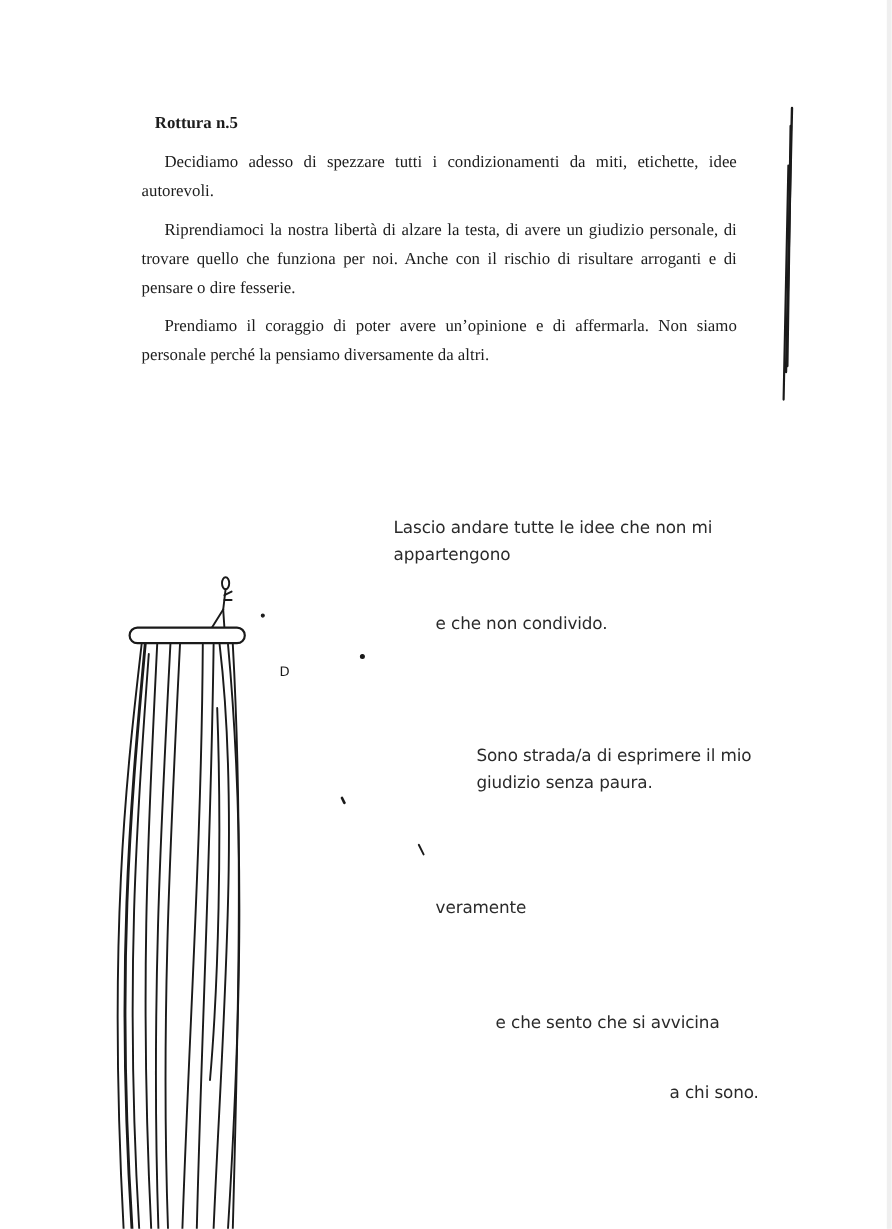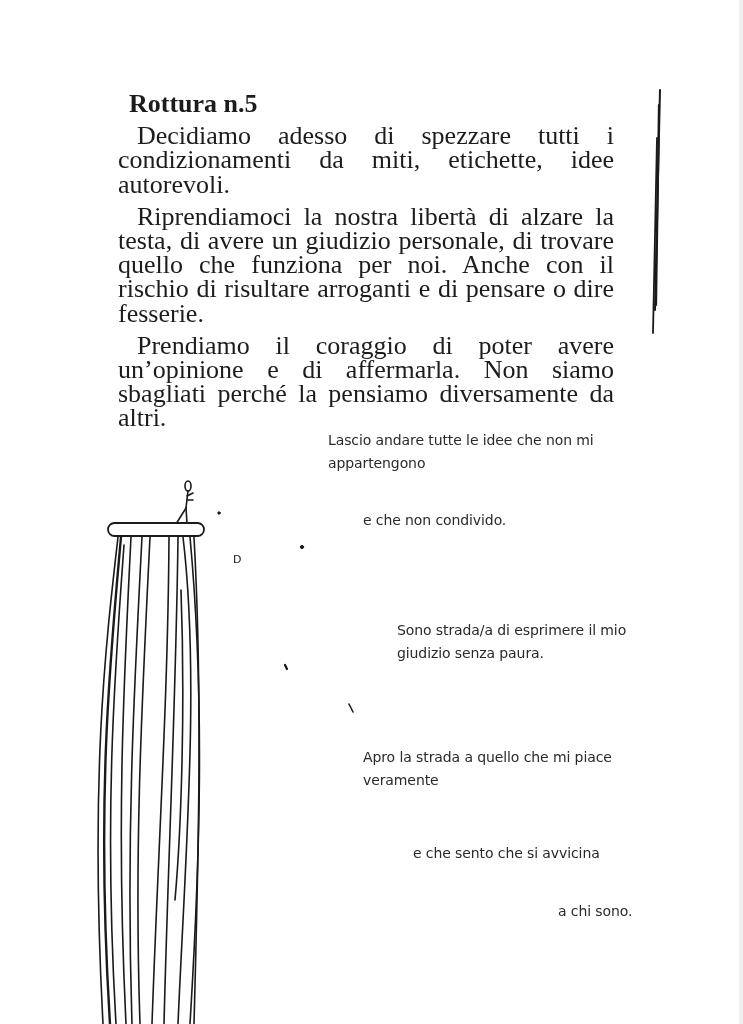--- a/index.html
+++ b/index.html
@@ -7,21 +7,21 @@
       width: 743px; height: 1024px; position: relative; overflow: hidden;
       background: #ffffff;
     }
     .page-edge {
       position: absolute; top: 0; right: 0; width: 4px; height: 1024px;
       background: #efefef;
     }
     .body-text {
       position: absolute; left: 110px; top: 92px; width: 512px;
       font-family: "Liberation Serif", "DejaVu Serif", serif;
-      font-size: 26px; line-height: 24.2px; color: #1c1c1c;
+      font-size: 14px; line-height: 24.2px; color: #1c1c1c;
       text-align: justify;
     }
     .body-text .heading { font-weight: bold; padding-left: 19px; }
     .body-text p { margin: 8px; text-indent: 19px; }
     .body-text .last { text-align-last: left; }
     .caption {
       position: absolute;
       font-family: "DejaVu Sans", "Liberation Sans", sans-serif;
       font-size: 14px; line-height: 23px; color: #2a2a2a;
       white-space: nowrap; letter-spacing: -0.1px;
@@ -30,21 +30,21 @@
   </style>
 </head>
 <body>
 
 <div class="page-edge"></div>
 
 <div class="body-text">
   <div class="heading">Rottura n.5</div>
   <p>Decidiamo adesso di spezzare tutti i condizionamenti da miti, etichette, idee autorevoli.</p>
   <p>Riprendiamoci la nostra libertà di alzare la testa, di avere un giudizio personale, di trovare quello che funziona per noi. Anche con il rischio di risultare arroganti e di pensare o dire fesserie.</p>
-  <p class="last">Prendiamo il coraggio di poter avere un’opinione e di affermarla. Non siamo sbagliati perché la pensiamo diversamente da altri.</p>
+  <p class="last">Prendiamo il coraggio di poter avere un’opinione e di affermarla. Non siamo personale perché la pensiamo diversamente da altri.</p>
 </div>
 
 <svg class="drawing" width="743" height="1024">
 
   <g stroke="#1a1a1a" fill="none" stroke-linecap="round">
     <path d="M660 90 L655 310" stroke-width="2"></path>
     <path d="M659 105 L656 305" stroke-width="2.2"></path>
     <path d="M657 138 L653 333" stroke-width="1.8"></path>
   </g>
 
@@ -88,21 +88,20 @@
   <div>appartengono</div>
 </div>
 <div class="caption" style="left:363px; top:509px;">
   <div>e che non condivido.</div>
 </div>
 <div class="caption" style="left:397px; top:619px;">
   <div>Sono strada/a di esprimere il mio</div>
   <div>giudizio senza paura.</div>
 </div>
 <div class="caption" style="left:363px; top:746px;">
-  <div>Apro la strada a quello che mi piace</div>
   <div>veramente</div>
 </div>
 <div class="caption" style="left:413px; top:842px;">
   <div>e che sento che si avvicina</div>
 </div>
 <div class="caption" style="left:558px; top:900px;">
   <div>a chi sono.</div>
 </div>
 
 </body></html>

